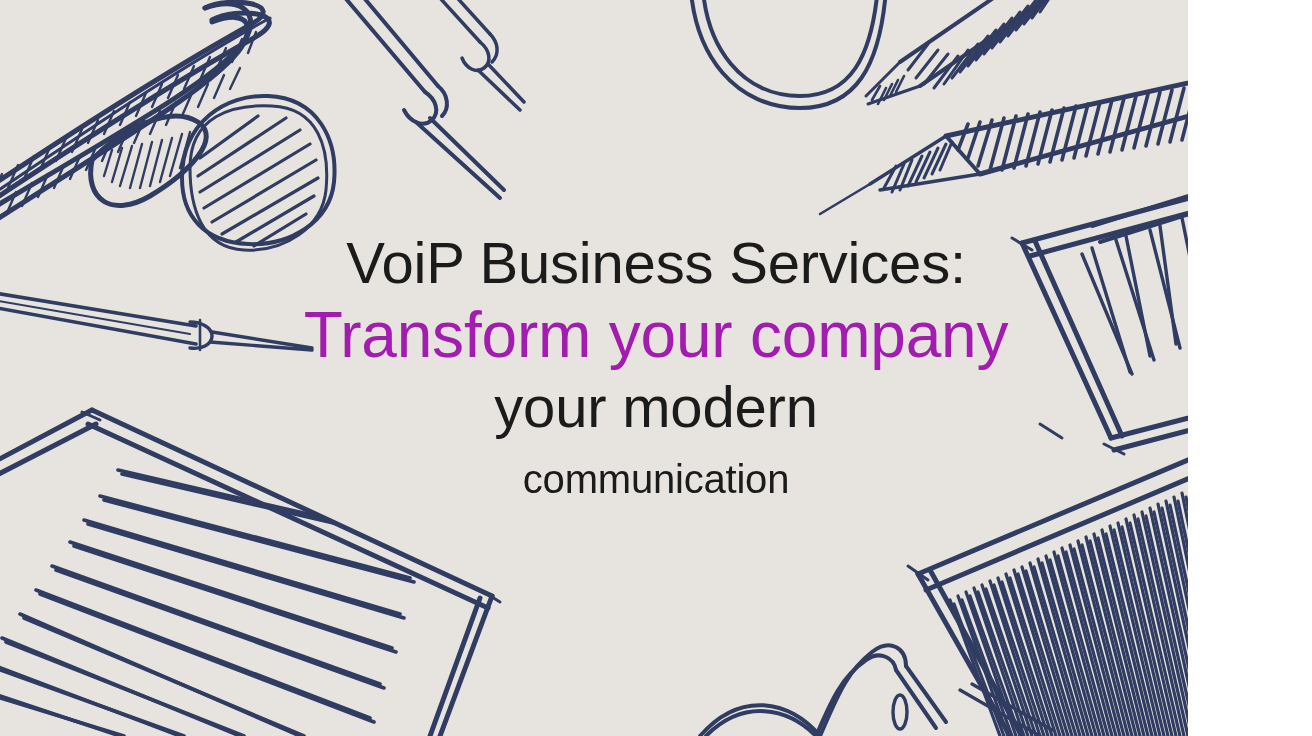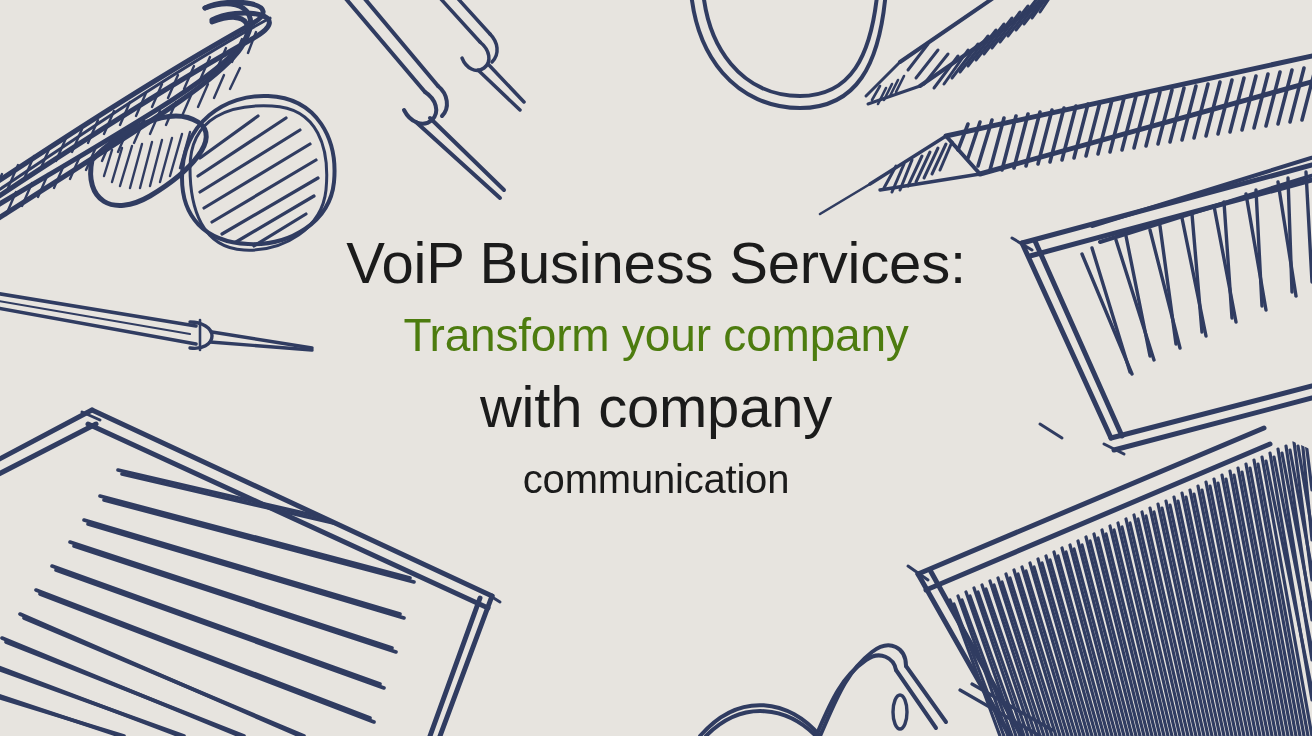--- a/index.html
+++ b/index.html
@@ -3,21 +3,21 @@
 <meta charset="utf-8">
 <title>VoiP Business Services slide</title>
 <style>
   html, body {
     margin: 0;
     padding: 0;
     background: #ffffff;
   }
   #slide {
     position: relative;
-    width: 1312px;
+    width: 1188px;
     height: 736px;
     overflow: hidden;
     background: #e7e4df;
     font-family: "Liberation Sans", sans-serif;
   }
   #doodle-layer {
     position: absolute;
     inset: 0;
     width: 1312px;
     height: 736px;
@@ -440,18 +440,18 @@
       <g>
         <path d="M960 690 L 1040 736" stroke-width="3.2"></path>
         <path d="M972 684 L 1052 730" stroke-width="3.2"></path>
       </g>
 
     </g>
   </svg>
 
   <div id="title-block">
     <div class="line line-1" style="color: rgb(27, 27, 27); font-size: 58px; line-height: 72px; text-align: center;">VoiP Business Services:</div>
-    <div class="line line-2" style="color: #4d7c0f; font-size: 46px; line-height: 72px; text-align: center;">Transform your company</div>
-    <div class="line line-3" style="color: rgb(27, 27, 27); font-size: 58px; line-height: 72px; text-align: center;">with company</div>
+    <div class="line line-2" style="color: #a21caf; font-size: 64px; line-height: 72px; text-align: center;">Transform your company</div>
+    <div class="line line-3" style="color: rgb(27, 27, 27); font-size: 58px; line-height: 72px; text-align: center;">your modern</div>
     <div class="line line-4" style="color: rgb(27, 27, 27); font-size: 40px; line-height: 72px; text-align: center;">communication</div>
   </div>
 
 </div>
 
 </body></html>

